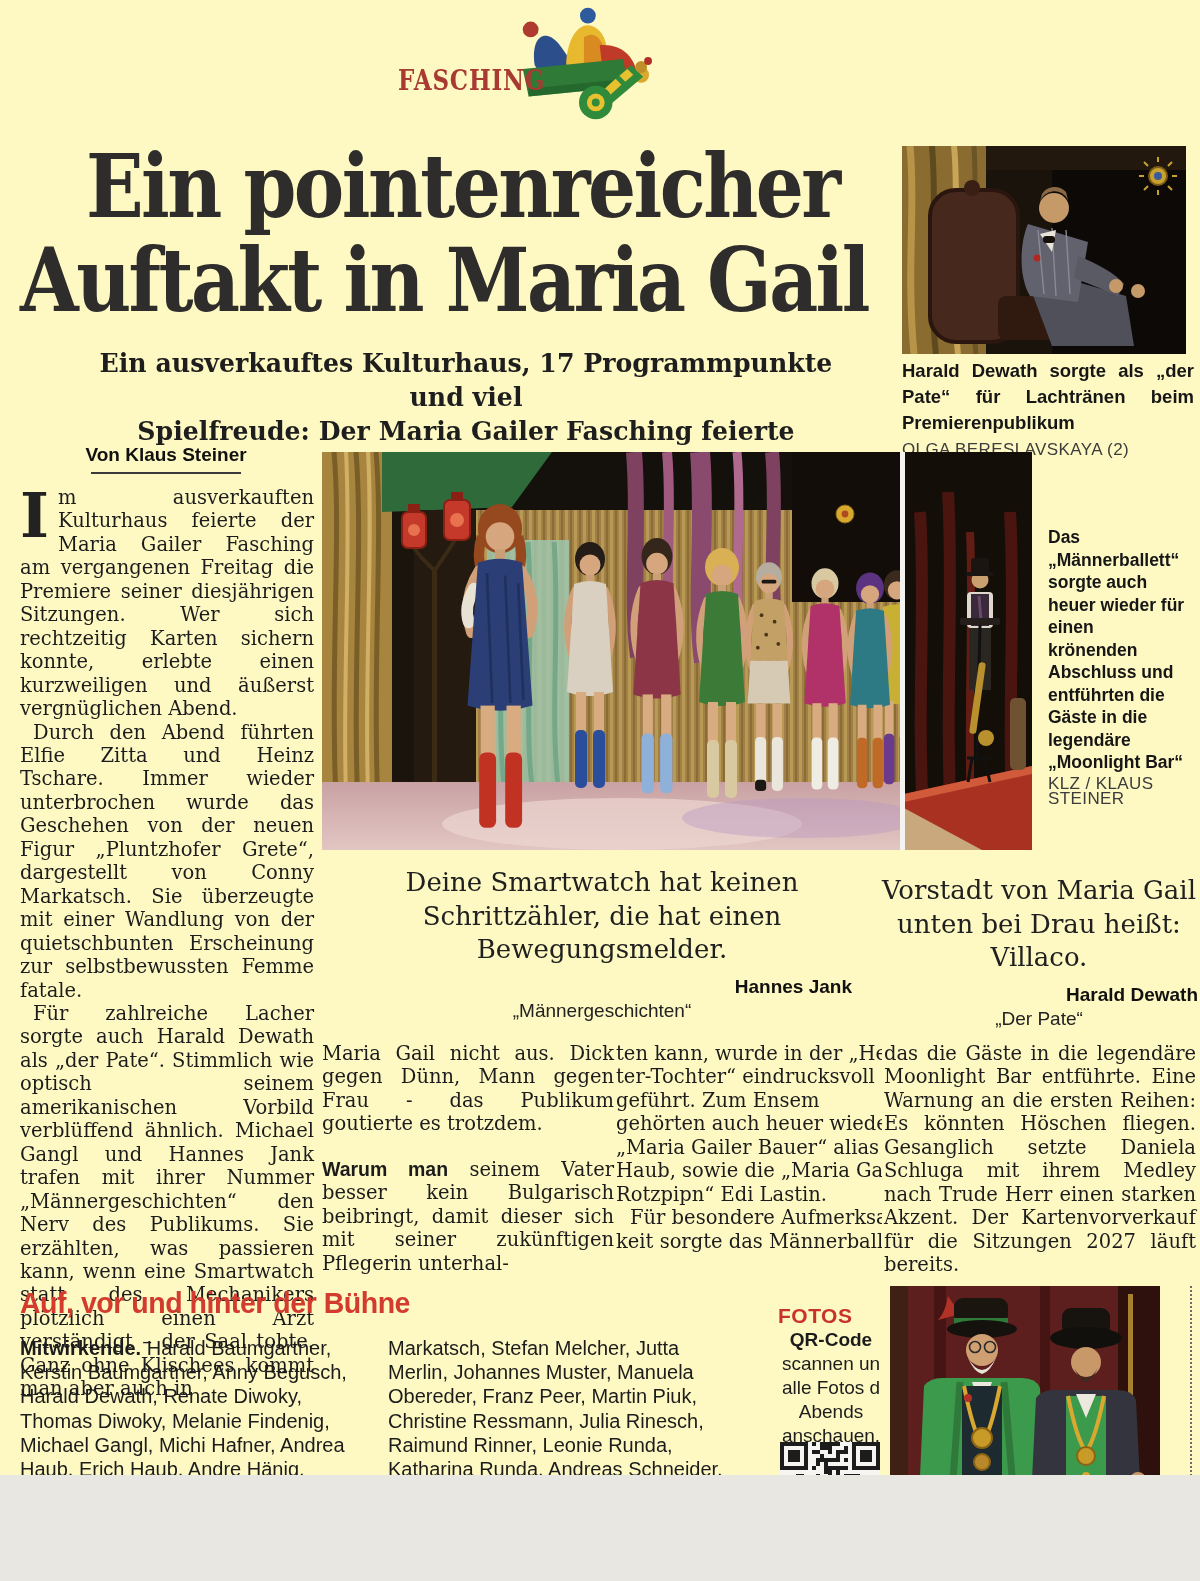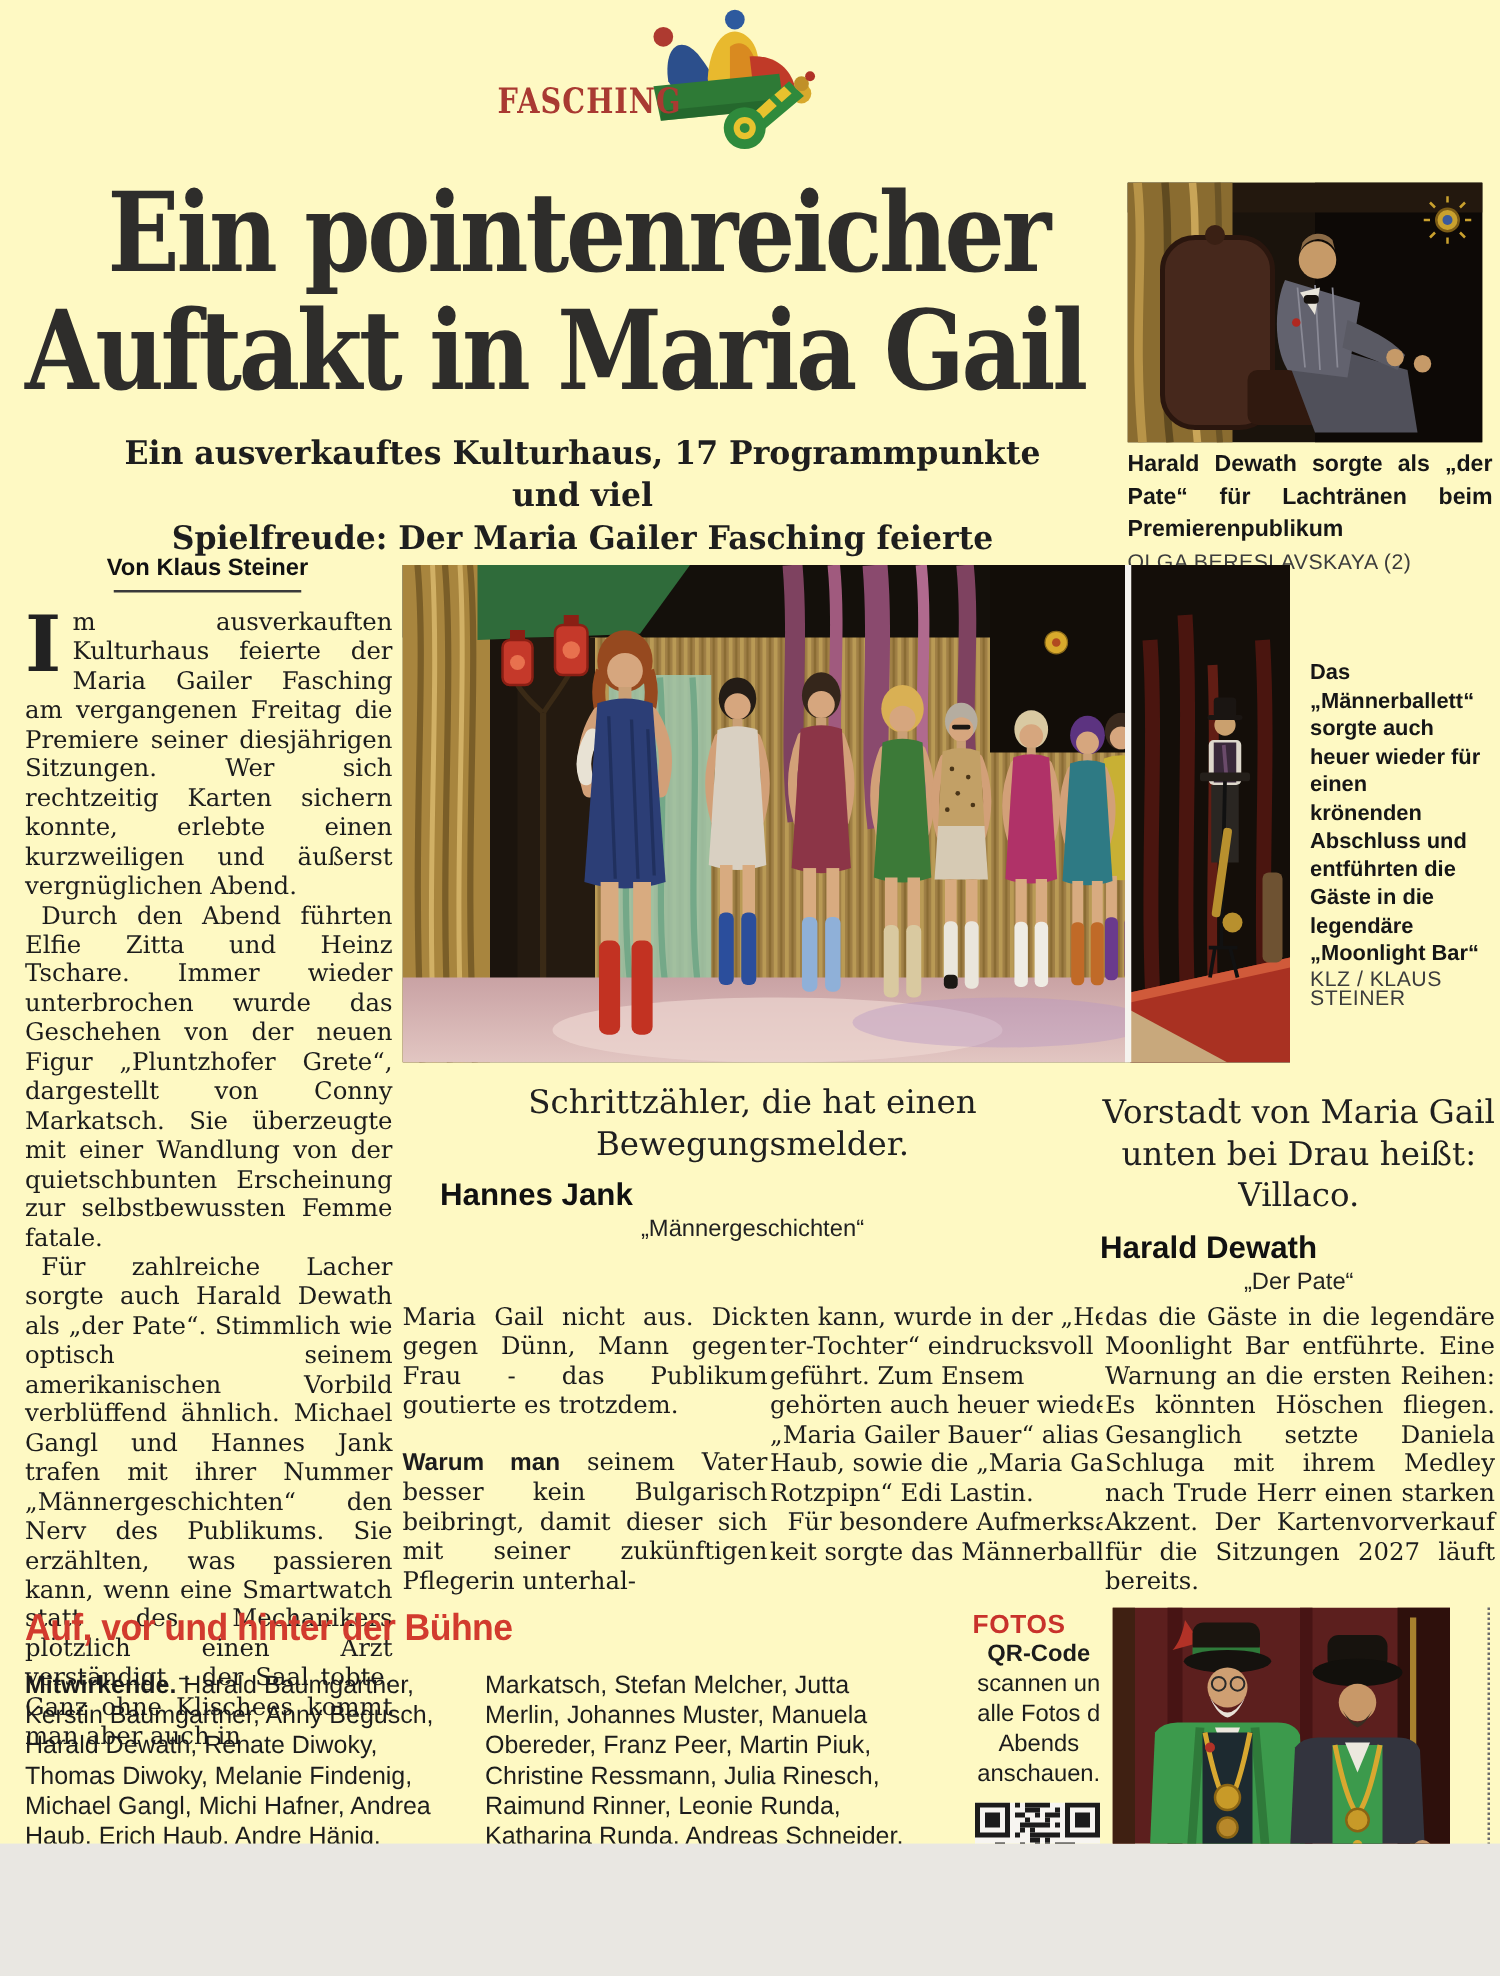--- a/index.html
+++ b/index.html
@@ -28,27 +28,27 @@
   .gap{height:22px;}
   
   .cap{font-family:"Liberation Sans",sans-serif;font-weight:700;font-size:18.5px;line-height:26px;
        color:#161616;text-align:justify;}
   .sidecap{font-family:"Liberation Sans",sans-serif;font-weight:700;font-size:17.5px;line-height:22.5px;color:#161616;}
   .credit{font-family:"Liberation Sans",sans-serif;font-weight:400;font-size:17px;
           letter-spacing:.4px;color:#3c3c3c;white-space:nowrap;}
   .sidecredit{display:block;text-align:left;margin-top:2px;line-height:15px;}
   
   .quote{font-size:26px;line-height:33.5px;text-align:center;color:#202020;}
-  .q-author{font-family:"Liberation Sans",sans-serif;font-weight:700;font-size:25px;text-align:left;margin-top:9px;color:#111;}
+  .q-author{font-family:"Liberation Sans",sans-serif;font-weight:700;font-size:19px;text-align:right;margin-top:9px;color:#111;}
   .q-role{font-family:"Liberation Sans",sans-serif;font-size:19px;text-align:center;margin-top:2px;color:#222;}
   
   .box-head{font-family:"Liberation Sans",sans-serif;font-weight:800;font-size:30px;color:#d23b2e;
             letter-spacing:-.5px;transform:scaleX(.95);transform-origin:left top;white-space:nowrap;}
   .names{font-family:"Liberation Sans",sans-serif;font-size:20px;line-height:24.2px;color:#1c1c1c;}
-  .fotos-head{font-family:"Liberation Sans",sans-serif;font-weight:800;font-size:21px;color:#c8322b;letter-spacing:.5px;}
+  .fotos-head{font-family:"Liberation Sans",sans-serif;font-weight:800;font-size:21px;color:#c8322b;letter-spacing:.5px;margin-top:16px;}
   .fotos-line{font-family:"Liberation Sans",sans-serif;font-size:19px;line-height:24px;color:#1c1c1c;white-space:nowrap;text-align:center;}
   .fotos-bold{font-weight:700;}
   .capbr{font-family:"Liberation Sans",sans-serif;font-weight:700;font-size:20px;line-height:27px;color:#161616;}
   .dotted-rule{border-left:2px dotted #6a6a6a;width:0;height:294px;}
   .photo{display:block;}
 </style>
 </head>
 <body>
 
 <div class="page">
@@ -315,20 +315,21 @@
   <div class="abs sidecap" style="left:1048px;top:526px;width:140px">
     <span>Das „Männerballett“ sorgte auch heuer wieder für einen krönenden Abschluss und entführten die Gäste in die legendäre „Moonlight Bar“ </span>
     <span class="credit sidecredit">
       <span>KLZ / KLAUS</span><br>
       <span>STEINER</span>
     </span>
   </div>
 
   <div class="abs" style="left:352px;top:866px;width:500px">
     <div class="quote">
+      <div>Deine Smartwatch hat keinen</div>
       <div>Schrittzähler, die hat einen</div>
       <div>Bewegungsmelder.</div>
     </div>
     <div class="q-author">Hannes Jank</div>
     <div class="q-role">„Männergeschichten“</div>
   </div>
 
   <div class="abs" style="left:880px;top:874px;width:318px">
     <div class="quote">
       <div>Vorstadt von Maria Gail</div>

